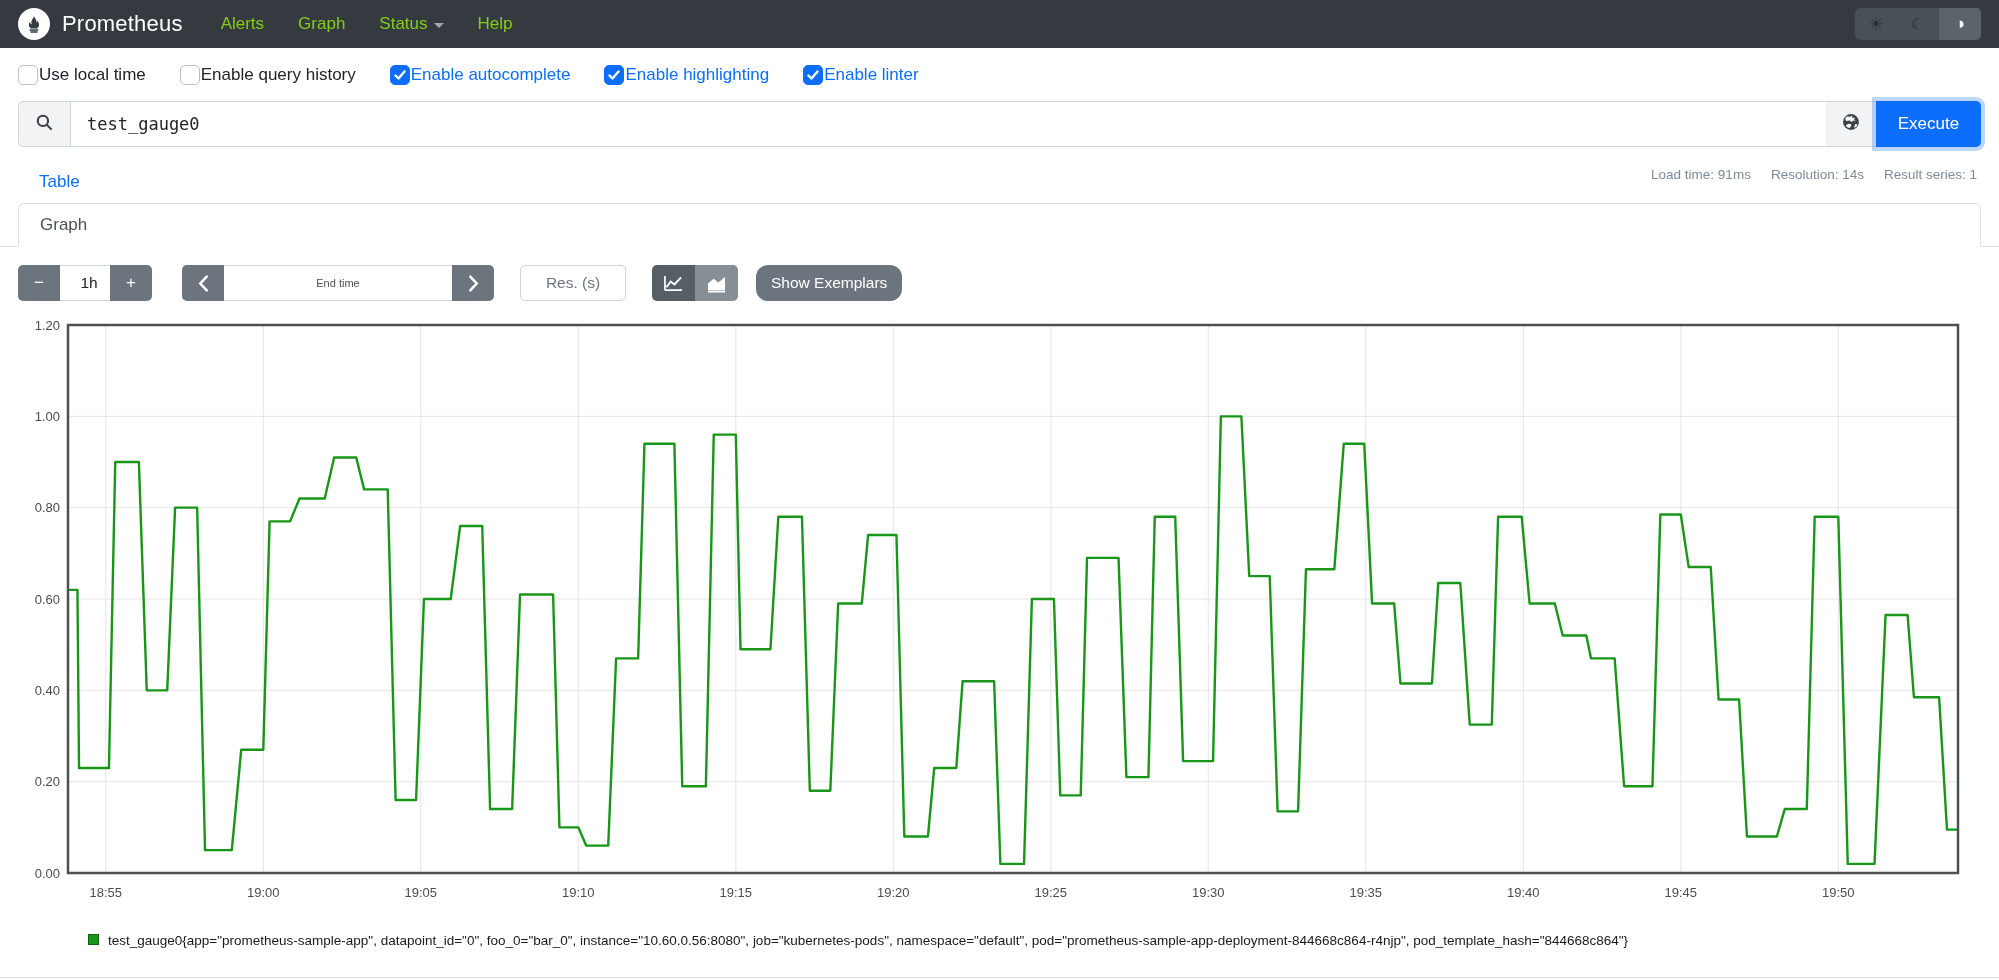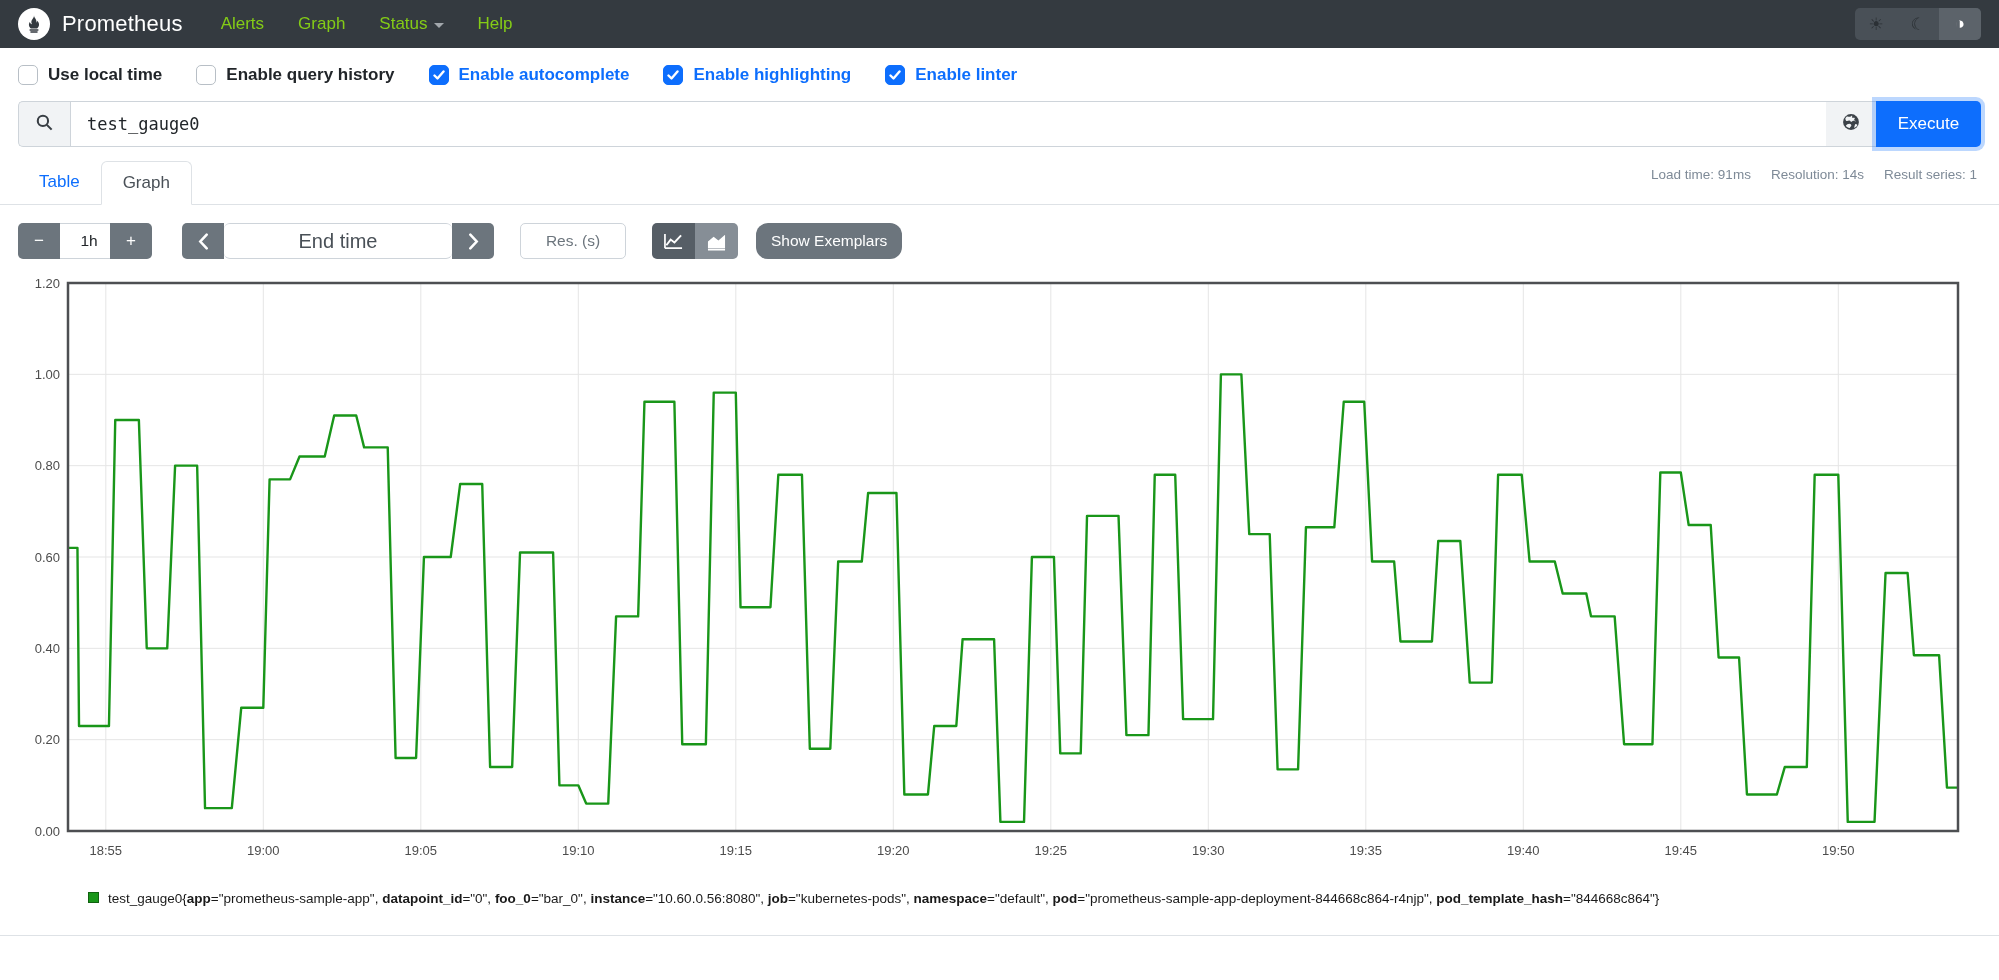--- a/index.html
+++ b/index.html
@@ -12,66 +12,66 @@
   .logo-circle { width: 32px; height: 32px; border-radius: 50%; background: #fff; display: flex; align-items: center; justify-content: center; }
   .nav-links { display: flex; align-items: center; gap: 34px; flex: 1; }
   .nav-link { color: #84cc16; font-size: 17px; cursor: pointer; display: flex; align-items: center; gap: 6px; }
   .caret { width: 0; height: 0; border-left: 5px solid transparent; border-right: 5px solid transparent; border-top: 5px solid #a2a7ac; margin-top: 2px; }
   .theme-group { display: flex; background: #495057; border-radius: 5px; overflow: hidden; }
   .theme-btn { width: 42px; height: 32px; display: flex; align-items: center; justify-content: center; color: #2b3035; font-size: 17px; cursor: pointer; }
   .theme-btn.active { background: #5c636a; color: #fff; }
 
   
   .options-bar { display: flex; align-items: center; gap: 34px; padding: 17px 18px 14px 18px; }
-  .opt { display: flex; align-items: center; gap: 10px; font-size: 17px; color: #212529; cursor: pointer; font-weight: bold; }
+  .opt { display: flex; align-items: center; gap: 1px; font-size: 17px; color: #212529; cursor: pointer; }
   .opt.checked { color: #0d6efd; }
   .cbox { width: 20px; height: 20px; border-radius: 5px; border: 1px solid #b8bfc6; background: #fff; display: flex; align-items: center; justify-content: center; }
   .cbox.on { background: #0d6efd; border-color: #0d6efd; }
   .cbox.on svg { display: block; }
 
   
   .query-row { display: flex; align-items: stretch; margin: 2px 18px 0 18px; height: 46px; }
   .q-addon { width: 52px; background: #f1f3f5; border: 1px solid #ced4da; display: flex; align-items: center; justify-content: center; }
   .q-addon.left { border-radius: 5px 0 0 5px; border-right: none; }
   .q-input { flex: 1; border: 1px solid #ced4da; border-right: none; font-family: "DejaVu Sans Mono", "Liberation Mono", monospace; font-size: 17px; color: #212529; padding: 0 16px; display: flex; align-items: center; background: #fff; text-align: center; }
   .q-globe { width: 50px; background: #f1f3f5; border-top: 1px solid #ced4da; border-bottom: 1px solid #ced4da; display: flex; align-items: center; justify-content: center; }
   .execute-btn { width: 105px; background: #0d6efd; color: #fff; font-size: 17px; border: none; border-radius: 0 5px 5px 0; cursor: pointer; box-shadow: 0 0 0 4px rgba(13,110,253,.28); position: relative; z-index: 2; display:flex; align-items:center; justify-content:center; }
 
   
-  .tabs-row { position: relative; margin-top: 14px; padding: 0 18px; border-bottom: 1px solid #dee2e6; display: flex; }
+  .tabs-row { position: relative; margin-top: 14px; padding: 0 18px; border-bottom: 1px solid #dee2e6; display: flex; flex-direction: column; }
   .tab { padding: 11px 21px; font-size: 17px; cursor: pointer; }
   .tab.inactive { color: #0d6efd; }
   .tab.active { background: #fff; color: #495057; border: 1px solid #dee2e6; border-bottom: 1px solid #fff; border-radius: 6px 6px 0 0; margin-bottom: -1px; }
   .stats { position: absolute; right: 22px; top: 6px; display: flex; gap: 20px; font-size: 13.5px; color: #7e8a97; }
 
   
   .controls { display: flex; align-items: center; margin: 18px 18px 0 18px; gap: 0; }
   .grp { display: flex; align-items: stretch; height: 36px; }
   .btn-gray { background: #6c757d; color: #fff; border: none; display: flex; align-items: center; justify-content: center; cursor: pointer; font-size: 17px; }
   .grp .first { border-radius: 5px 0 0 5px; }
   .grp .last { border-radius: 0 5px 5px 0; }
   .dur-display { width: 50px; background: #fff; border-top: 1px solid #ced4da; border-bottom: 1px solid #ced4da; display: flex; align-items: center; justify-content: center; font-size: 15.5px; color: #212529; padding-left: 8px; }
   .sq { width: 42px; }
-  .endtime-input { width: 228px; border-top: 1px solid #ced4da; border-bottom: 1px solid #ced4da; border-left: none; border-right: none; text-align: center; font-size: 20px; color: #495057; background: #fff; display: flex; align-items: center; justify-content: center; border-radius: 6px; }
+  .endtime-input { width: 228px; border-top: 1px solid #ced4da; border-bottom: 1px solid #ced4da; border-left: none; border-right: none; text-align: center; font-size: 11px; color: #495057; background: #fff; display: flex; align-items: center; justify-content: center; }
   .res-input { width: 106px; height: 36px; border: 1px solid #ced4da; border-radius: 5px; display: flex; align-items: center; justify-content: center; font-size: 15.5px; color: #6c757d; background: #fff; }
   .chartkind { display: flex; height: 36px; border-radius: 5px; overflow: hidden; }
   .ck-btn { width: 43px; display: flex; align-items: center; justify-content: center; cursor: pointer; }
   .ck-btn.active { background: #565e66; }
   .ck-btn.idle { background: #868e96; }
   .exemplars-btn { height: 36px; background: #6c757d; color: #fff; border: none; border-radius: 12px; font-size: 15.5px; padding: 0 15px; cursor: pointer; display:flex; align-items:center; }
   .spacer24 { width: 26px; } .spacer30 { width: 30px; } .spacer18 { width: 18px; }
 
   
   .chart-wrap { margin: 14px 18px 0 18px; position: relative; }
   svg text { font-family: "Liberation Sans", sans-serif; }
 
   
   .legend { margin: 22px 0 0 88px; font-size: 13.5px; color: #1a1a1a; display: flex; align-items: flex-start; gap: 9px; line-height: 1.45; padding-right: 60px; }
   .legend .sw { width: 11px; height: 11px; margin-top: 3px; flex: none; border: 1px solid rgba(0,0,0,.35); }
-  .legend b { font-weight: bold; }
+  .legend b { font-weight: normal; }
 
   .bottom-rule { border-top: 1px solid #dee2e6; margin-top: 26px; }
 </style>
 </head>
 <body>
 
 <div class="navbar">
   <div class="brand">
     <span class="logo-circle">
       <svg width="20" height="20" viewBox="0 0 24 24">

